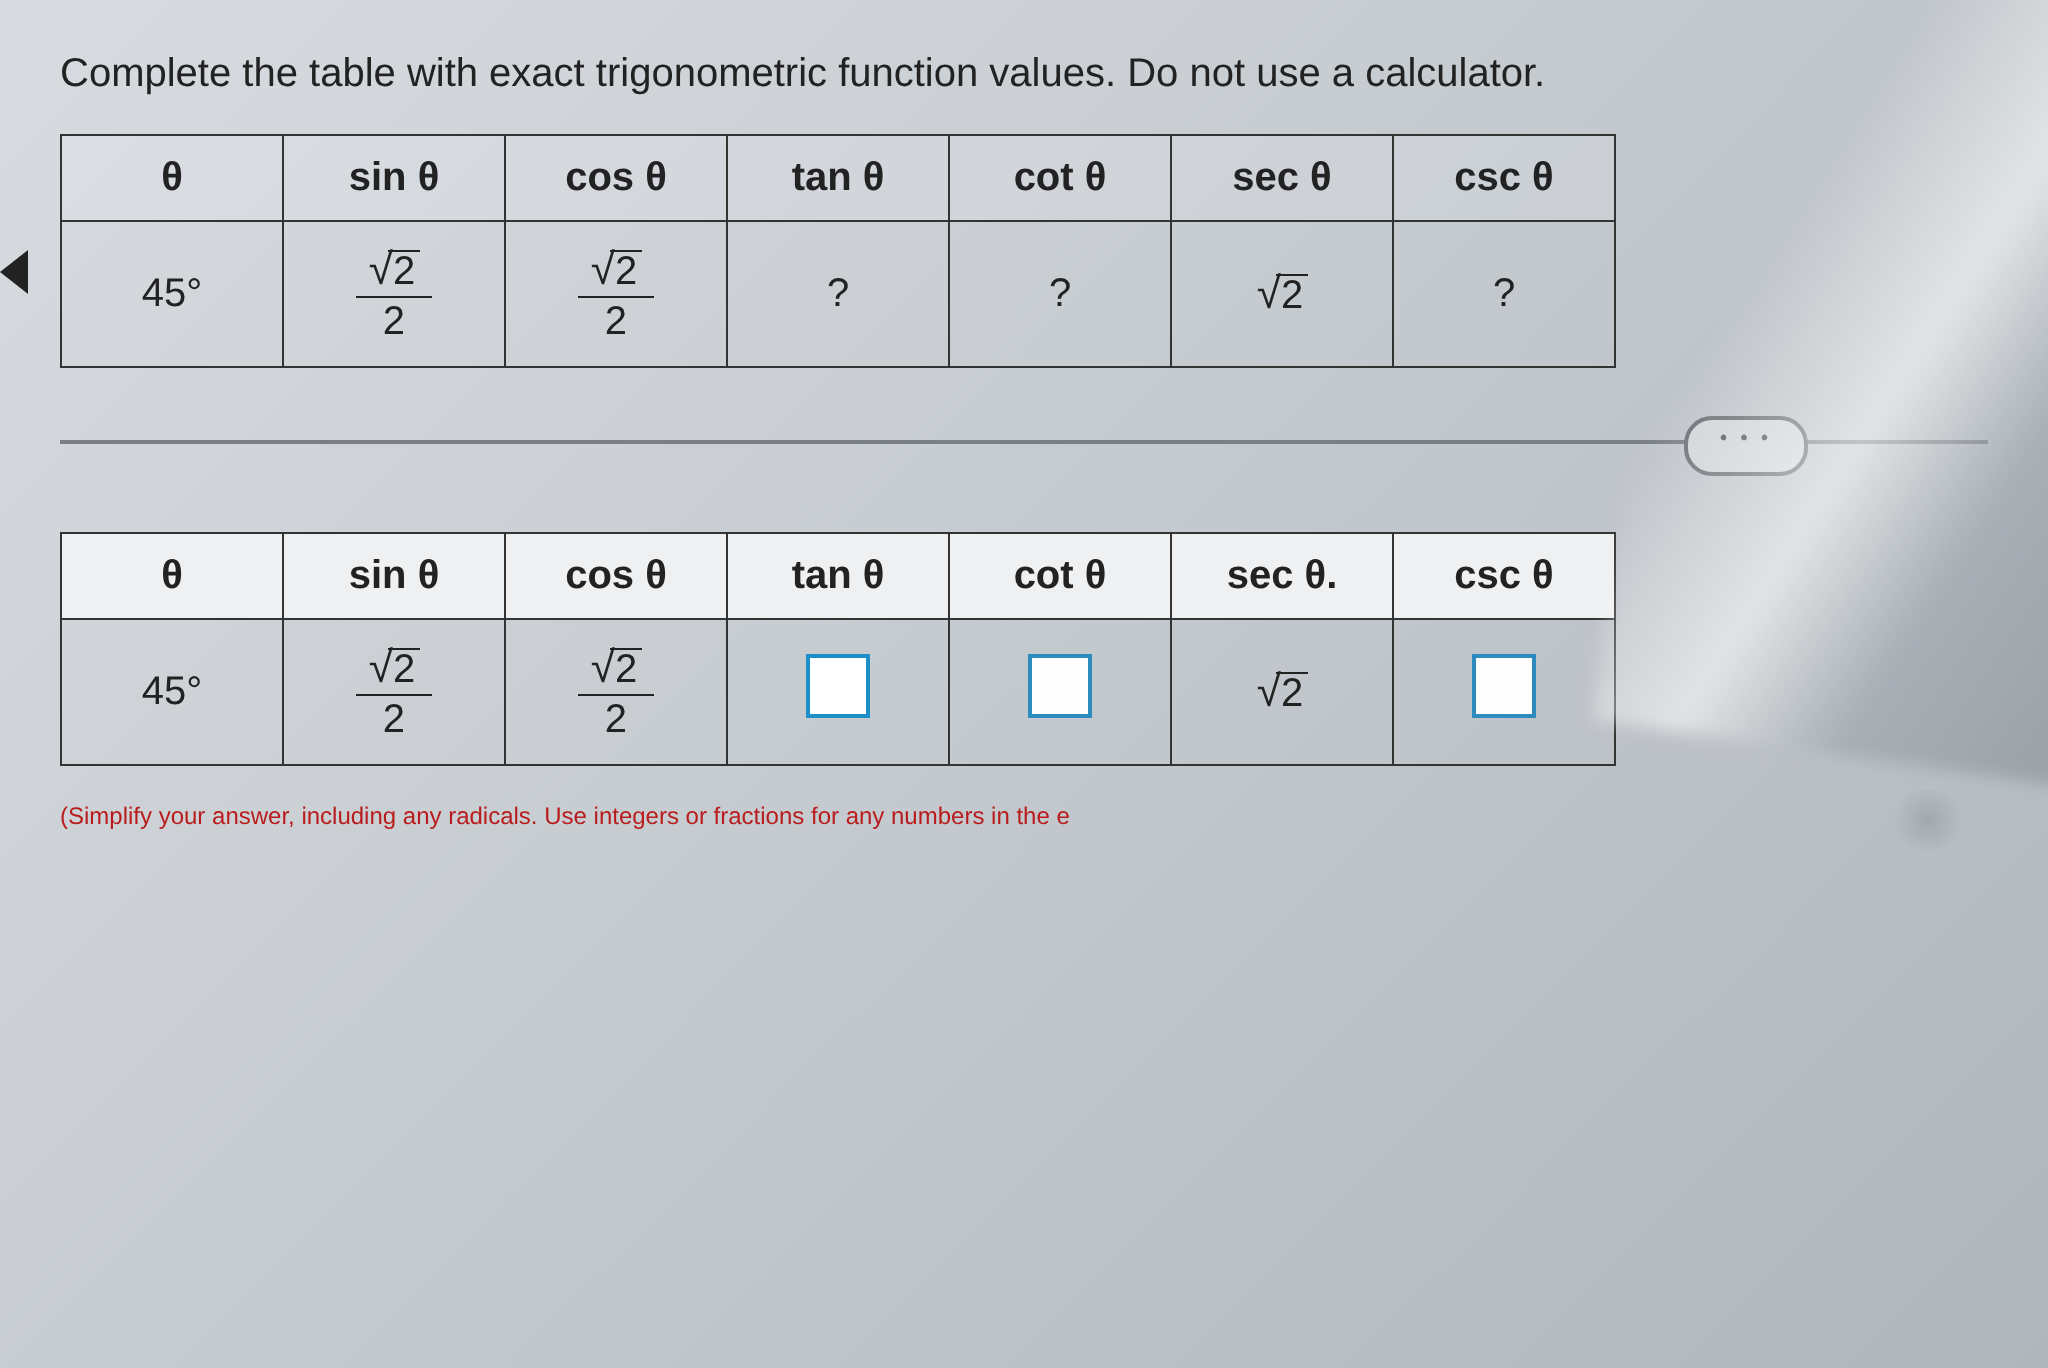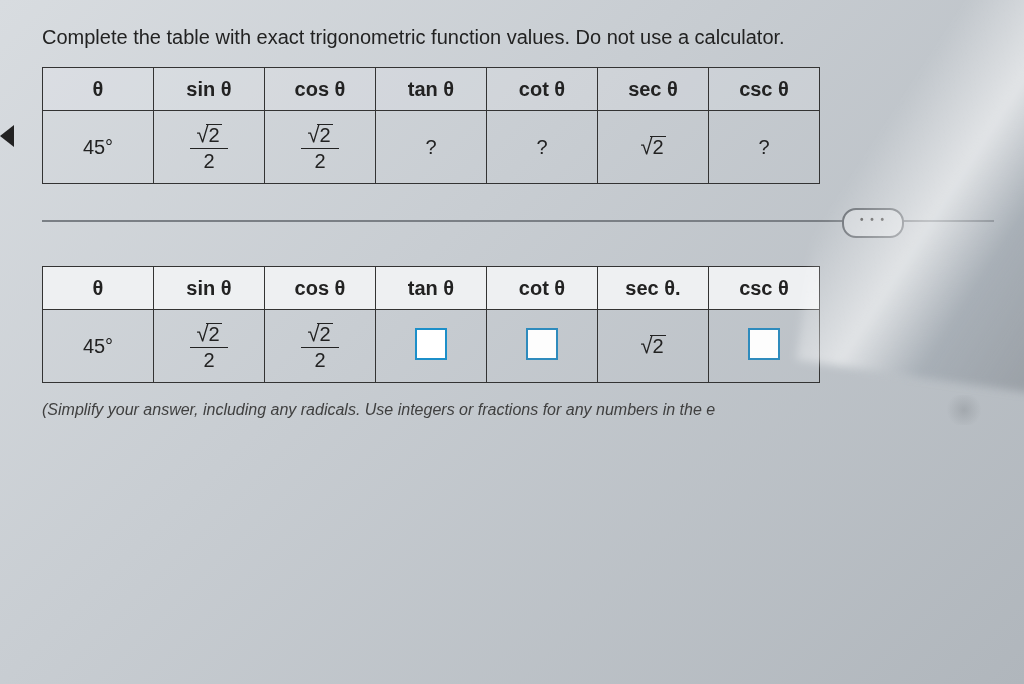--- a/index.html
+++ b/index.html
@@ -8,21 +8,20 @@
     width: 1024px;
     height: 684px;
     background: linear-gradient(135deg, #d8dce0 0%, #c8cdd2 40%, #b0b6bc 100%);
     font-family: Arial, Helvetica, sans-serif;
     overflow: hidden;
     position: relative;
   }
   .page {
     padding: 26px 30px 0 30px;
     color: #2a2a2a;
-    margin-left: 12px;
   }
   .instruction {
     font-size: 20px;
     margin-bottom: 18px;
     color: #222;
   }
   table.trig {
     border-collapse: collapse;
     background: rgba(255,255,255,0.0);
     margin-bottom: 18px;
@@ -112,24 +111,23 @@
     width: 28px;
     height: 28px;
     border: 2px solid #2e8bbd;
     background: #fdfdfd;
   }
   .input-box.active {
     border: 2px solid #1c8fc9;
     background: #ffffff;
   }
   .help-text {
-    font-size: 16px;
-    color: #404040;
+    font-size: 12px;
+    color: #b91c1c;
     margin-top: 8px;
-    font-style: italic;
   }
   .nav-arrow {
     position: absolute;
     left: 0;
     top: 125px;
     width: 0; height: 0;
     border-top: 11px solid transparent;
     border-bottom: 11px solid transparent;
     border-right: 14px solid #222;
   }

